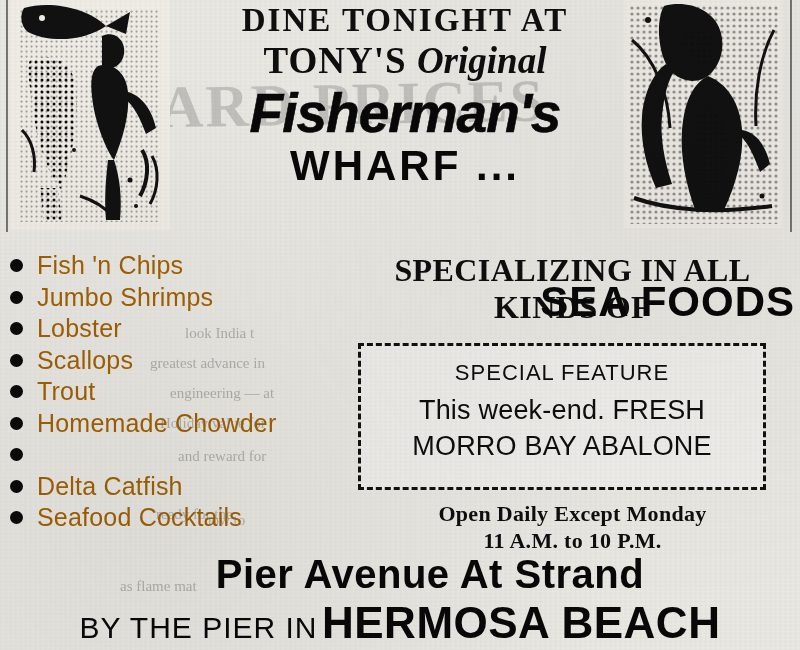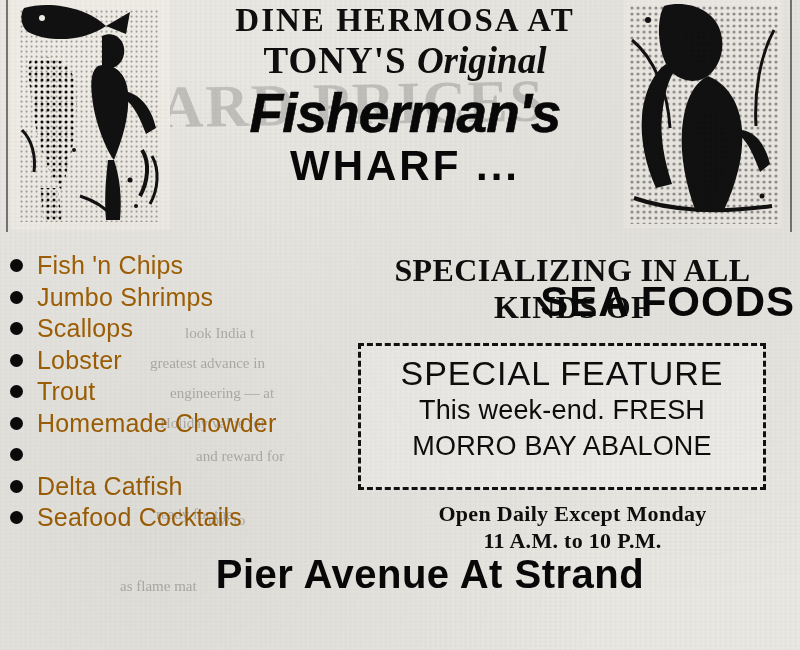--- a/index.html
+++ b/index.html
@@ -180,21 +180,21 @@
     height: 147px;
     z-index: 4;
     background: rgba(255,255,255,0.25);
     border: 3px dashed #141414;
     box-sizing: border-box;
     text-align: center;
     padding-top: 8px;
   }
   .sf-title {
     font-family: "Liberation Sans", sans-serif;
-    font-size: 34px;
+    font-size: 22px;
     font-weight: 500;
     letter-spacing: 1px;
     color: #101010;
     line-height: 38px;
   }
   .sf-line {
     font-family: "Liberation Sans", sans-serif;
     font-size: 27px;
     font-weight: 500;
     letter-spacing: 0.2px;
@@ -266,21 +266,21 @@
 </head>
 <body>
 
 <div id="ad">
 
   <div class="bleed bleed-big" style="left:160px; top:70px; transform: rotate(-1deg);">ARD PRICES</div>
   <div class="bleed bleed-small" style="left:185px; top:325px;">look India t</div>
   <div class="bleed bleed-small" style="left:150px; top:355px;">greatest advance in</div>
   <div class="bleed bleed-small" style="left:170px; top:385px;text-align:right;">engineering — at</div>
   <div class="bleed bleed-small" style="left:160px; top:415px;text-align:right;">Holiday value for</div>
-  <div class="bleed bleed-small" style="left:196px; top:448px;">and reward for</div>
+  <div class="bleed bleed-small" style="left:178px; top:448px;">and reward for</div>
   <div class="bleed bleed-small" style="left:156px; top:482px;margin-top:24px;">ready for the</div>
   <div class="bleed bleed-small" style="left:196px; top:512px;margin-left:8px;">now to</div>
   <div class="bleed bleed-small" style="left:120px; top:578px;">as flame mat</div>
 
   <div class="edge-line" style="left:6px; top:0; width:2px; height:232px;"></div>
   <div class="edge-line" style="left:790px; top:0; width:2px; height:232px;"></div>
 
   <div class="cut" style="left:10px; top:0px; width:160px; height:230px;">
     <svg width="160" height="230" viewBox="0 0 160 230">
       <defs>
@@ -338,45 +338,45 @@
 
       <path d="M8,40 C30,58 44,92 46,128" stroke="#141414" stroke-width="3" fill="none"></path>
       <path d="M150,30 C136,56 130,92 132,126" stroke="#141414" stroke-width="3" fill="none"></path>
       <path d="M10,198 C44,210 92,214 148,206" stroke="#141414" stroke-width="4" fill="none"></path>
       <circle cx="24" cy="20" r="3" fill="#141414"></circle>
       <circle cx="138" cy="196" r="2.5" fill="#141414"></circle>
     </svg>
   </div>
 
   <div class="headline">
-    <div class="line-dine">DINE HERMOSA AT</div>
+    <div class="line-dine">DINE TONIGHT AT</div>
     <div class="line-tonys">
       <span>TONY'S</span>
       <span class="orig">Original</span>
     </div>
     <div class="line-fisher">Fisherman's</div>
     <div class="line-wharf">WHARF ...</div>
   </div>
 
   <div class="menu">
     <div class="menu-item">
       <span class="bullet"></span>
       <span class="menu-label">Fish 'n Chips</span>
     </div>
     <div class="menu-item">
       <span class="bullet"></span>
       <span class="menu-label">Jumbo Shrimps</span>
     </div>
     <div class="menu-item">
       <span class="bullet"></span>
+      <span class="menu-label">Lobster</span>
+    </div>
+    <div class="menu-item">
+      <span class="bullet"></span>
       <span class="menu-label">Scallops</span>
-    </div>
-    <div class="menu-item">
-      <span class="bullet"></span>
-      <span class="menu-label">Lobster</span>
     </div>
     <div class="menu-item">
       <span class="bullet"></span>
       <span class="menu-label">Trout</span>
     </div>
     <div class="menu-item">
       <span class="bullet"></span>
       <span class="menu-label">Homemade Chowder</span>
     </div>
     <div class="menu-item">
@@ -400,14 +400,18 @@
     <div class="sf-line">This week-end.  FRESH</div>
     <div class="sf-line">MORRO BAY ABALONE</div>
   </div>
 
   <div class="hours">
     <div>Open Daily Except Monday</div>
     <div>11 A.M. to 10 P.M.</div>
   </div>
 
   <div class="addr1">Pier Avenue At Strand</div>
+  <div class="addr2">
+    <span class="small">BY THE PIER IN</span>
+    <span class="big">HERMOSA BEACH</span>
+  </div>
 
 </div>
 
 </body></html>

